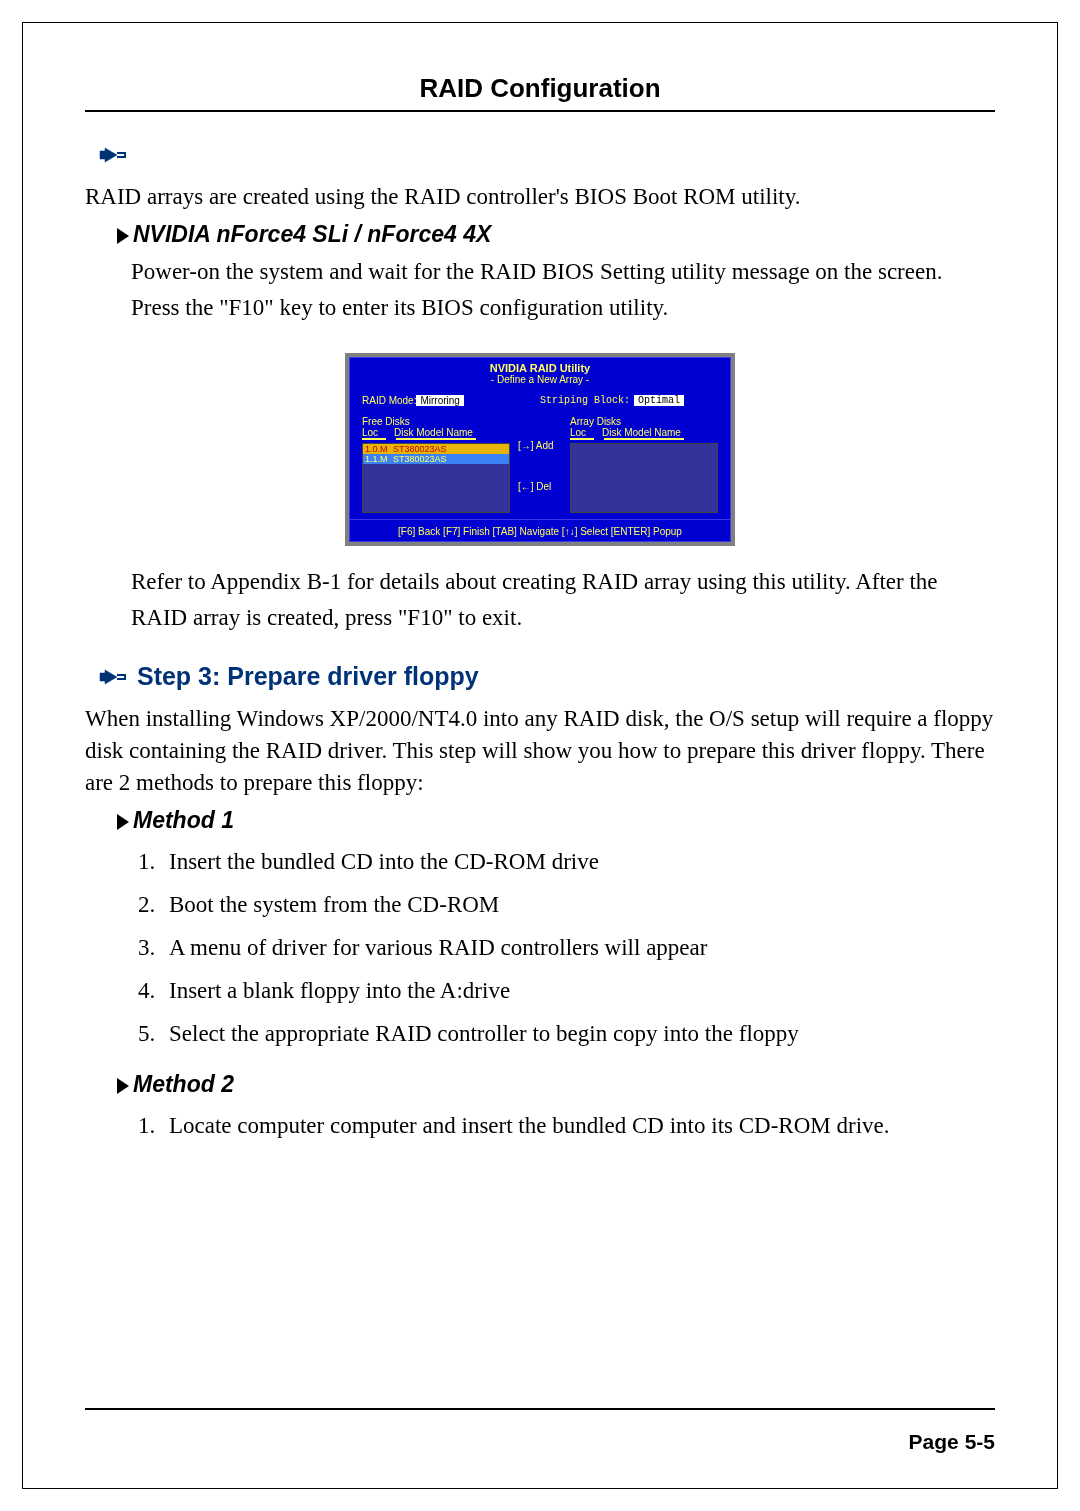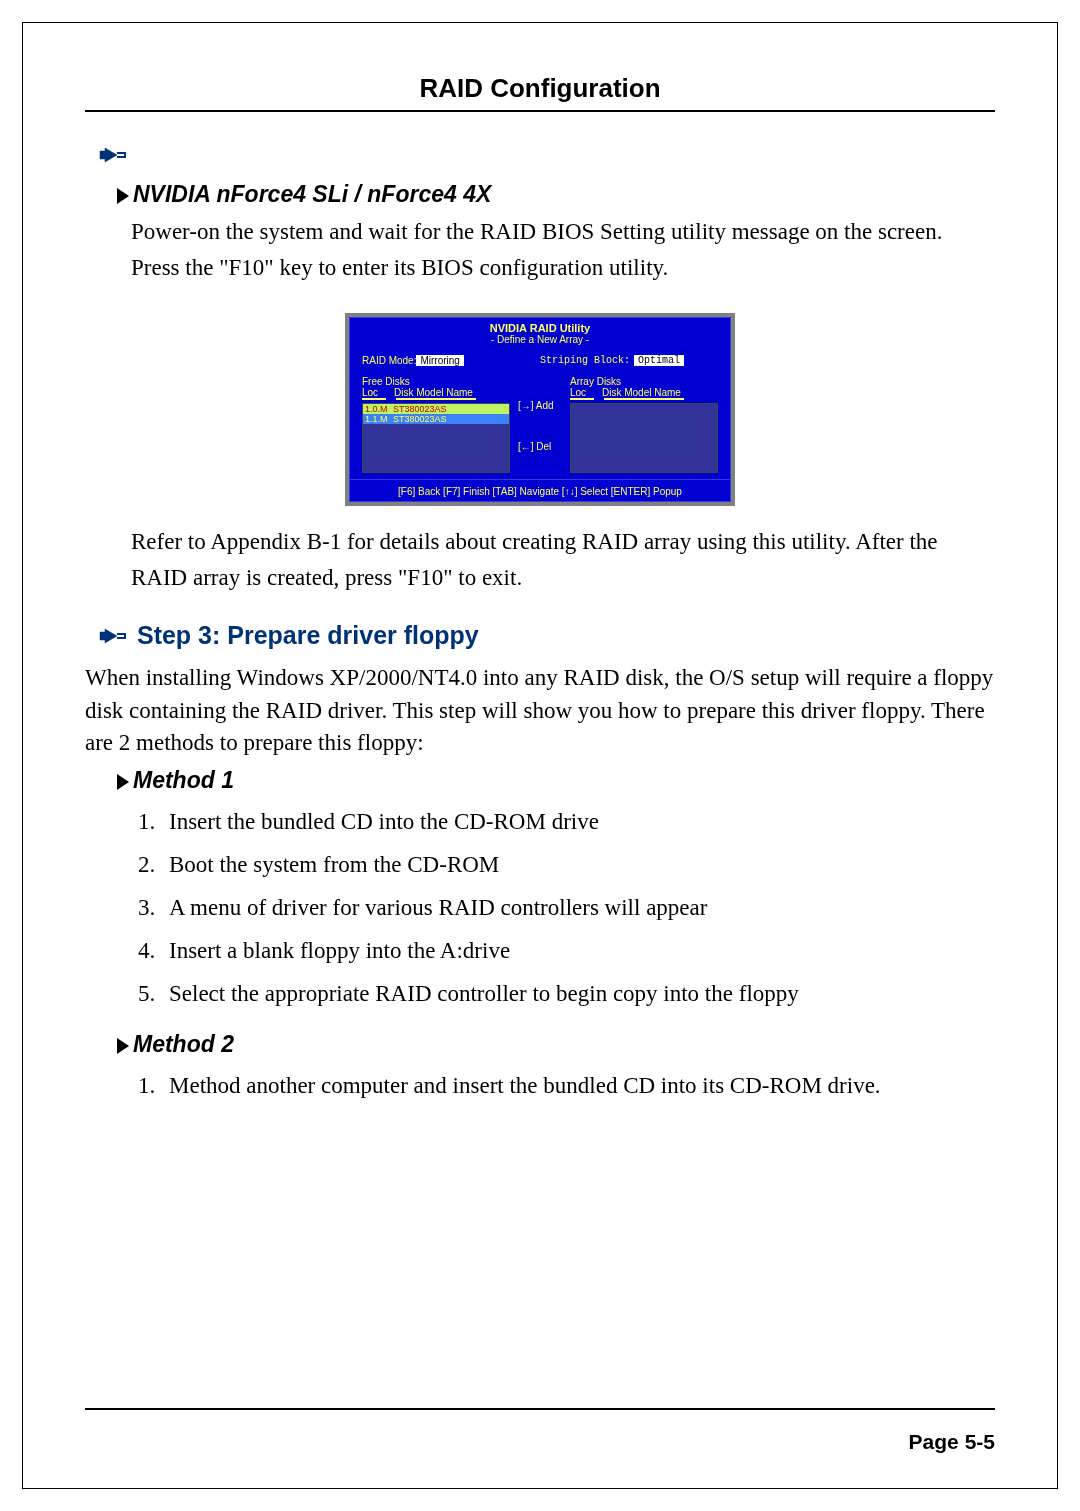--- a/index.html
+++ b/index.html
@@ -107,21 +107,21 @@
     .bios-disks-col { flex: 1; }
     .bios-disks-col-mid { width: 44px; padding-top: 24px; font-size: 10px; color: #ffff60;}
     .bios-col-header { color: #ffff60; font-size: 10px; margin-bottom: 0;}
     .bios-col-subheader { color: #ffff60; font-size: 10px; display:flex; gap:12px;}
     .bios-col-subheader span:first-child { width: 20px;}
     .bios-underline { border-bottom: 2px solid #ffff60; width: 24px; margin-bottom: 1px;}
     .bios-underline2 { border-bottom: 2px solid #ffff60; width: 80px; margin-bottom: 1px;}
     .bios-underline-row { display: flex; gap: 10px;}
     .bios-disk-list { background: #333399; border: 1px solid #444; min-height: 70px; margin-top: 2px; font-size: 9px;}
     .bios-disk-row { display: flex; padding: 0 2px;}
-    .bios-disk-row.sel1 { background: #bef264; color: #c00000; }
+    .bios-disk-row.sel1 { background: #eab308; color: #c00000; }
     .bios-disk-row.sel2 { background: #3b82f6; color: #ffff60;}
     .bios-disk-row span:first-child { width: 28px;}
     .bios-footer {
       text-align: center;
       font-size: 10px;
       padding: 6px 0 4px 0;
       color: #ffff60;
       border-top: 1px solid #3838e8;
       margin-top: 4px;
     }
@@ -163,20 +163,21 @@
 
     <div class="step-heading">
       <span class="pointing-hand-icon">
         <svg width="28" height="20" viewBox="0 0 28 20">
           <path d="M1 6 L6 6 L6 3 L18 10 L6 17 L6 14 L1 14 Z" fill="#003278" stroke="#003278" stroke-width="0.5"></path>
           <path d="M18 8 L26 8 L26 12 L18 12" fill="none" stroke="#003278" stroke-width="2"></path>
         </svg>
       </span>
     </div>
 
+    <p class="body-text">RAID arrays are created using the RAID controller's BIOS Boot ROM utility.</p>
 
     <div class="sub-heading">
       <span class="arrow-bullet"></span><span>NVIDIA nForce4 SLi / nForce4 4X</span>
     </div>
 
     <p class="indented-para">Power-on the system and wait for the RAID BIOS Setting utility message on the screen.  Press the "F10" key to enter its BIOS configuration utility.</p>
 
     <div class="bios-screenshot">
       <div class="bios-inner">
         <div class="bios-title-bar">NVIDIA RAID Utility</div>
@@ -260,21 +261,21 @@
       <li>A menu of driver for various RAID controllers will appear</li>
       <li>Insert a blank floppy into the A:drive</li>
       <li>Select the appropriate RAID controller to begin copy into the floppy</li>
     </ol>
 
     <div class="sub-heading" style="margin-top:16px">
       <span class="arrow-bullet"></span><span>Method 2</span>
     </div>
 
     <ol class="ol-list">
-      <li>Method another computer and insert the bundled CD into its CD-ROM drive.</li>
+      <li>Locate computer computer and insert the bundled CD into its CD-ROM drive.</li>
     </ol>
 
   </div>
 
   <div class="footer-block">
     <div class="footer-line"></div>
     <div class="page-number">Page 5-5</div>
   </div>
 
 </div>

